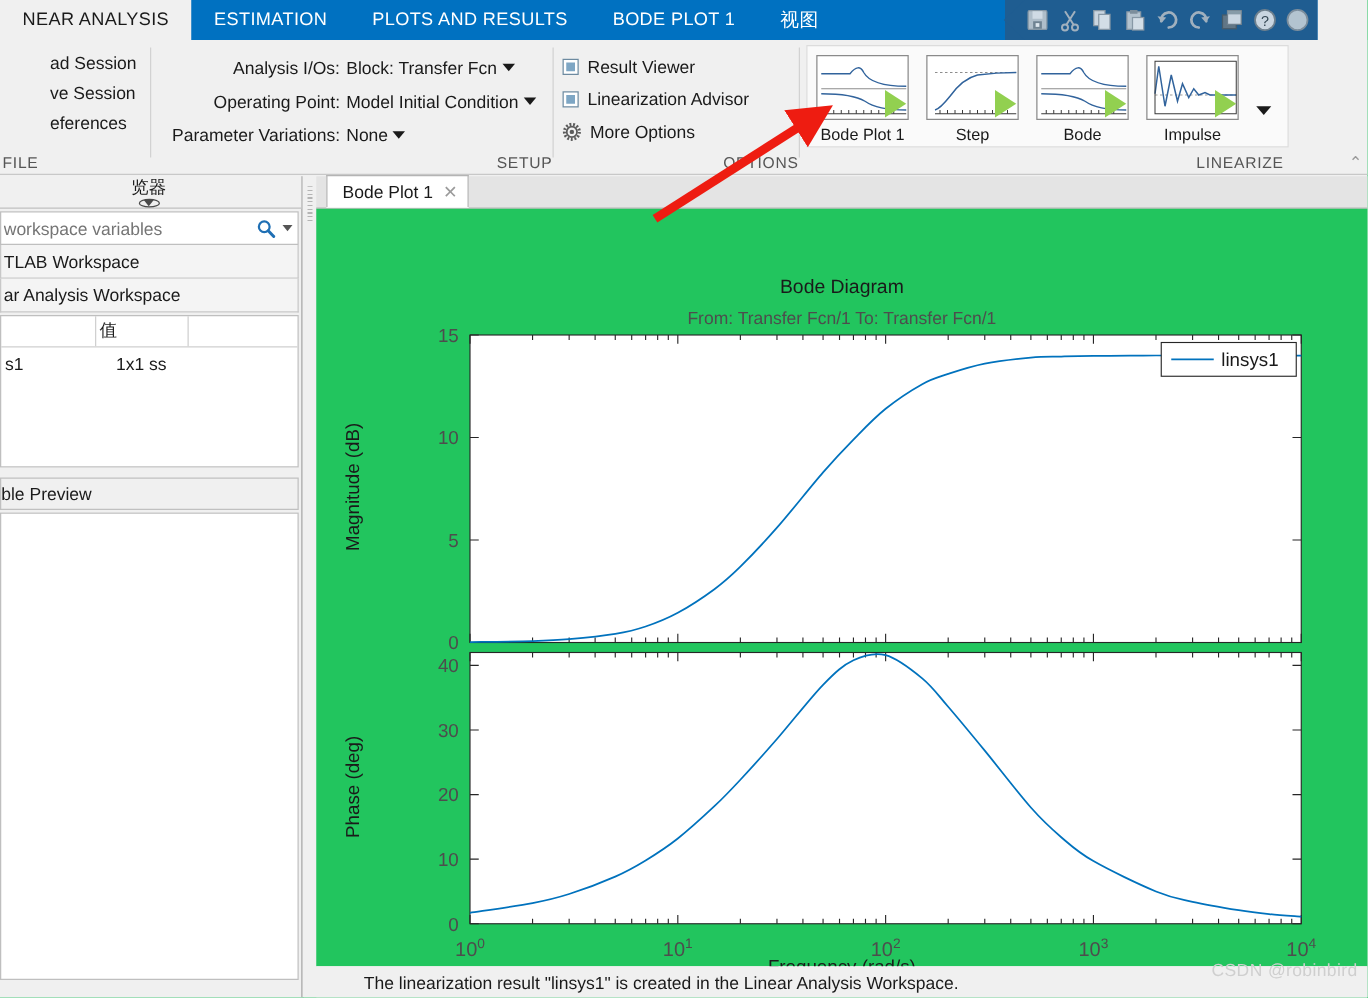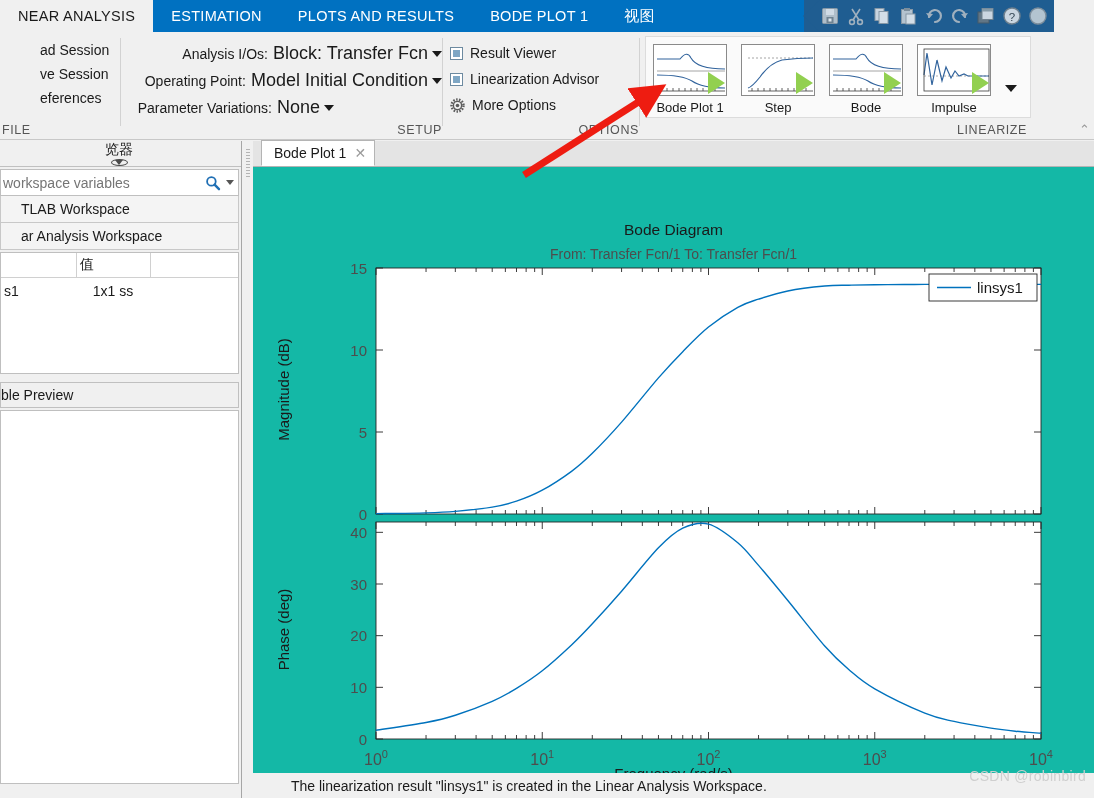--- a/index.html
+++ b/index.html
@@ -57,21 +57,21 @@
   #g-file .flist { padding-top: 6px; margin-left: 38px; }
 
   
   #g-setup { left: 122px; width: 320px; }
   .setup-row { display: flex; align-items: center; height: 27px; }
   .setup-lab {
     width: 155px; text-align: right; font-size: 14px; color: #1a1a1a;
     padding-right: 5px; white-space: nowrap;
   }
   .setup-val {
-    font-size: 18px; color: #1a1a1a; display: flex; align-items: center; gap: 4px;
+    font-size: 14px; color: #1a1a1a; display: flex; align-items: center; gap: 4px;
     white-space: nowrap;
   }
   .caret-dn {
     width: 0; height: 0; border-left: 5px solid transparent;
     border-right: 5px solid transparent; border-top: 6px solid #1a1a1a;
     display: inline-block;
   }
 
   
   #g-options { left: 444px; width: 195px; }
@@ -156,21 +156,21 @@
   }
   .mag-glass { width: 16px; height: 16px; flex: none; }
   .caret-sm-gray {
     width: 0; height: 0; border-left: 4px solid transparent;
     border-right: 4px solid transparent; border-top: 5px solid #555;
     margin-left: 5px; flex: none;
   }
   .ws-row {
     height: 27px; background: #f4f4f4; border: 1px solid #c8c8c8;
     border-top: none; display: flex; align-items: center;
-    font-size: 14px; color: #1a1a1a; padding-left: 20px;
+    font-size: 14px; color: #1a1a1a; padding-left: 2px;
     margin-right: 2px;
   }
   .ws-row:first-of-type { border-top: 1px solid #c8c8c8; margin-top: 1px; }
   #var-table {
     margin: 2px 2px 0 0; border: 1px solid #bfbfbf; background: #fff;
     height: 122px;
   }
   #vt-head { display: flex; height: 25px; border-bottom: 1px solid #d0d0d0; }
   #vt-head > div {
     font-size: 14px; color: #1a1a1a; display: flex; align-items: center;
@@ -220,21 +220,21 @@
     margin-left: 8px;
   }
   #doc-tab-label { font-size: 14px; color: #1a1a1a; white-space: nowrap; }
   #doc-tab-close {
     font-size: 14px; color: #9b9b9b; line-height: 1; cursor: default;
   }
 
   
   #figure {
     position: absolute; left: 0; top: 26px; width: 841px; height: 606px;
-    background: #14b8a6;
+    background: #22c55e;
   }
   #fig-title {
     position: absolute; top: 54px; width: 100%; text-align: center;
     font-size: 15.5px; color: #1a1a1a;
   }
   #fig-subtitle {
     position: absolute; top: 79px; width: 100%; text-align: center;
     font-size: 14px; color: #4d4d4d;
   }
   #xlabel {

